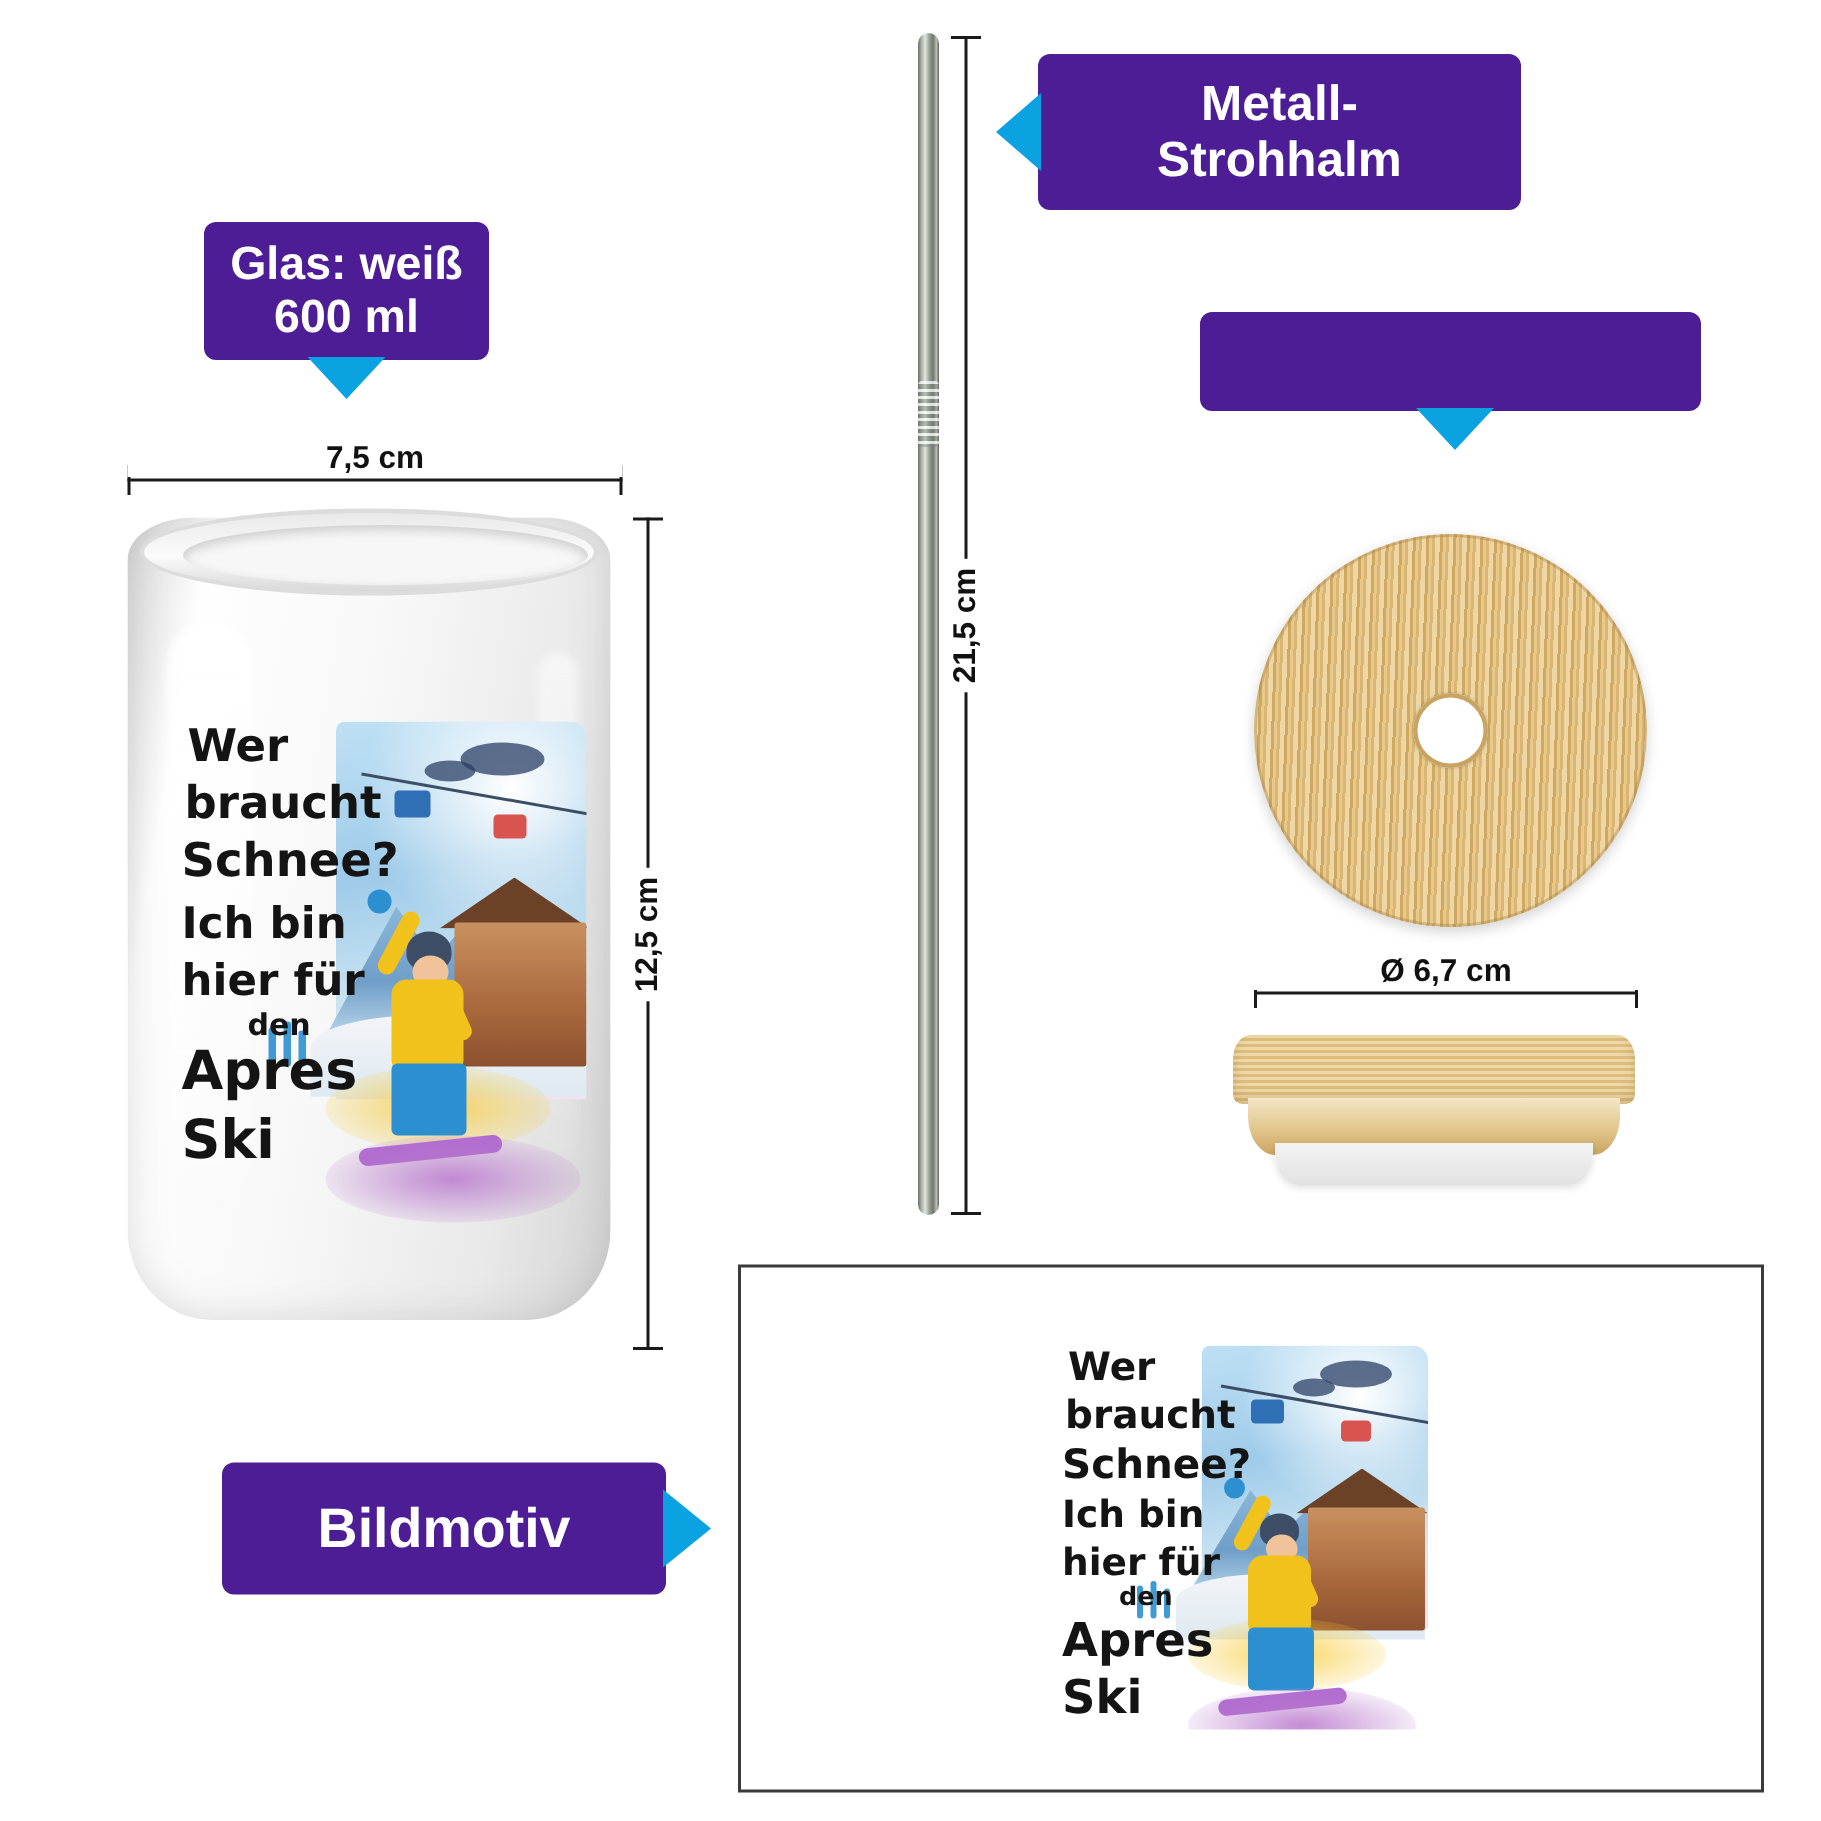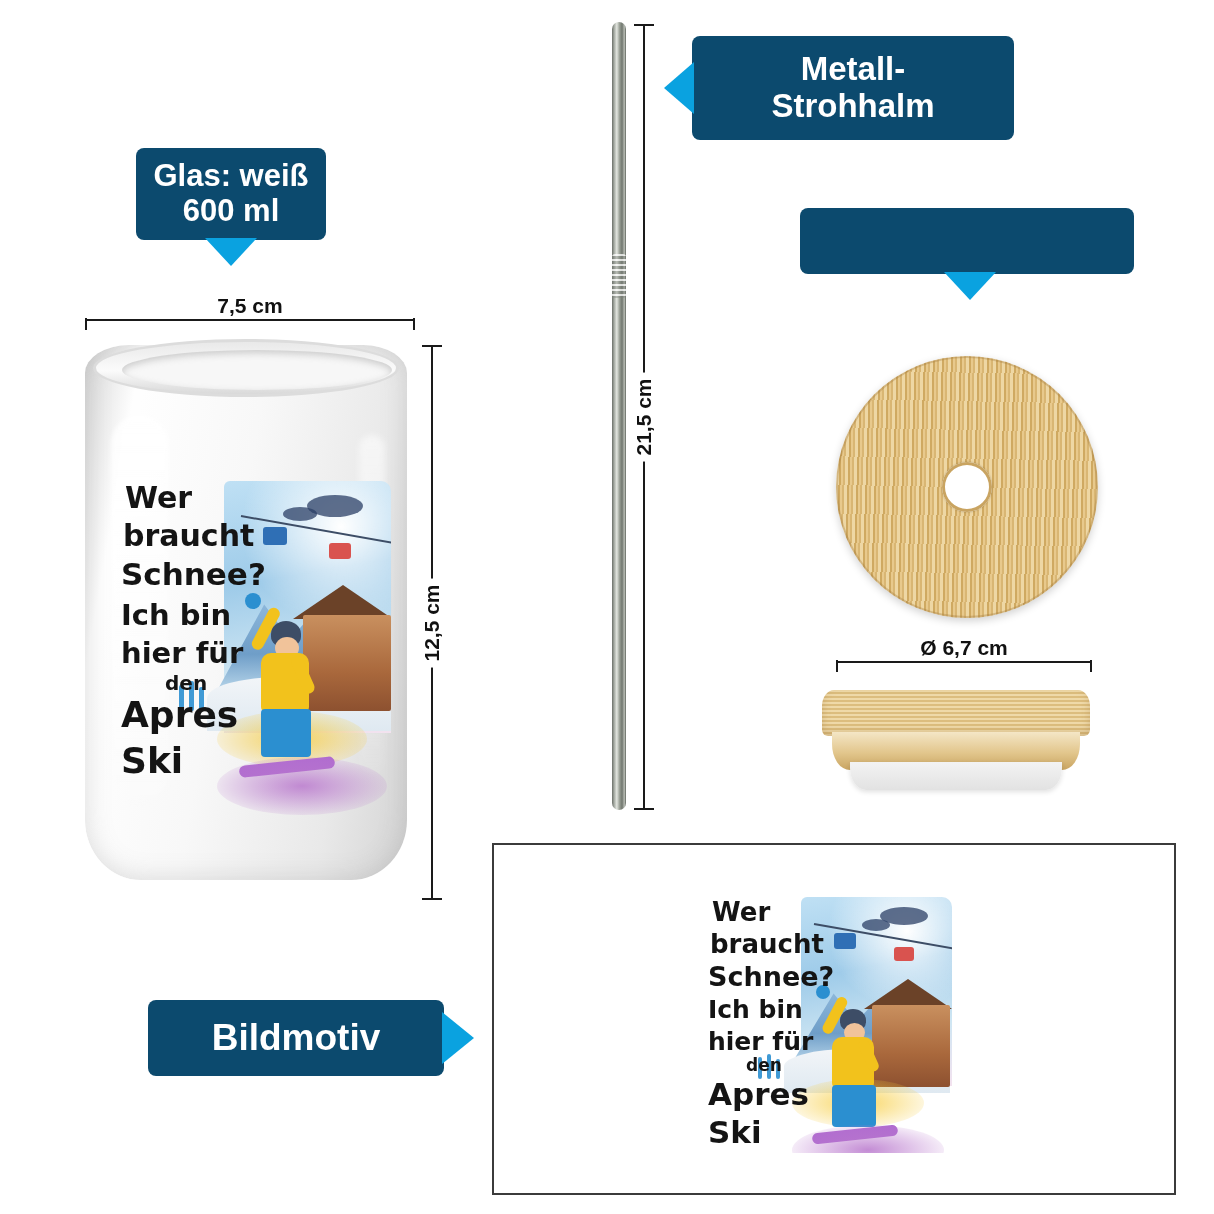--- a/index.html
+++ b/index.html
@@ -26,21 +26,21 @@
     font-size: 45px;
     font-weight: bold;
     color: #0aa2e0;
     letter-spacing: 0.5px;
     white-space: nowrap;
   }
 
   
   .callout {
     position: absolute;
-    background: #0c4a6e;
+    background: #4c1d95;
     color: #ffffff;
     font-weight: bold;
     text-align: center;
     border-radius: 8px;
     display: flex;
     align-items: center;
     justify-content: center;
     line-height: 1.12;
     padding: 6px 14px;
     box-sizing: border-box;
@@ -456,21 +456,21 @@
   <div class="callout" style="left:692px; top:36px; width:322px; height:104px; font-size:33px; flex-direction:column;">
     <span>Metall-</span>
     <span>Strohhalm</span>
     <span class="pointer p-left"></span>
   </div>
 
   <div class="callout" style="left:800px; top:208px; width:334px; height:66px; font-size:33px;">
     <span class="pointer p-down" style="left:170px;"></span>
   </div>
 
-  <div class="callout" style="left:148px; top:1000px; width:296px; height:76px; font-size:37px;text-align:center;">
+  <div class="callout" style="left:148px; top:975px; width:296px; height:88px; font-size:37px;text-align:center;">
     <span>Bildmotiv</span>
     <span class="pointer p-right"></span>
   </div>
 
   <div class="dim-h" style="left:85px; top:310px; width:330px;">
     <span class="cap l"></span>
     <span class="line"></span>
     <span class="cap r"></span>
     <span class="lbl">7,5 cm</span>
   </div>

